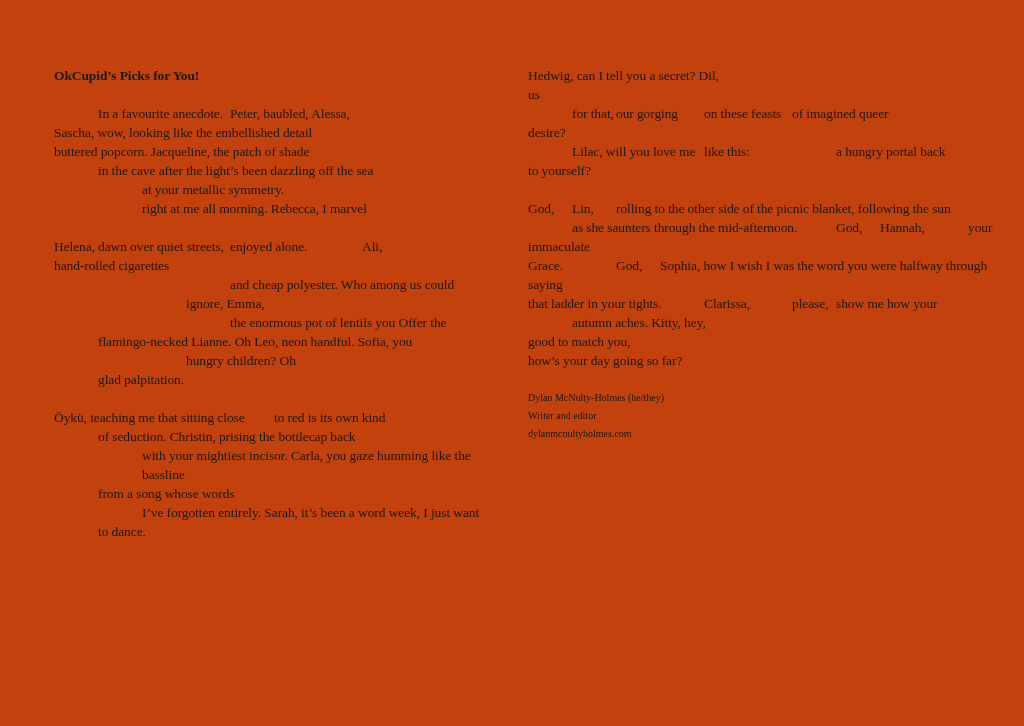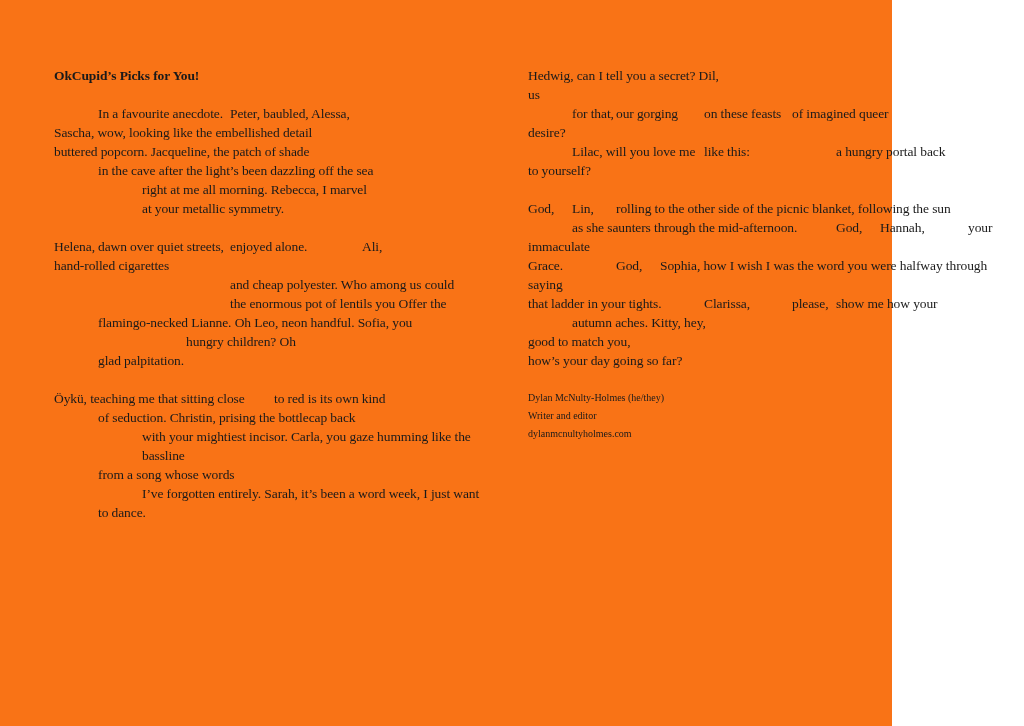--- a/index.html
+++ b/index.html
@@ -11,23 +11,23 @@
     width: 1024px;
     height: 726px;
     position: relative;
     overflow: hidden;
     font-family: "Liberation Serif", serif;
     color: #1a1a1a;
   }
   .page {
     position: absolute;
     left: 0; top: 0;
-    width: 892px;
+    width: 1024px;
     height: 726px;
-    background: #f97316;
+    background: #c2410c;
   }
   .col {
     position: absolute;
     top: 66px;
   }
   .col-left  { left: 54px;  }
   .col-right { left: 528px; }
   .block { margin-bottom: 19px; }
   .title,
   .line {
@@ -50,27 +50,28 @@
 
 <div class="page">
 
   <div class="col col-left">
     <div class="title block">OkCupid’s Picks for You!</div>
     <div class="stanza block">
         <div class="line">	In a favourite anecdote.	Peter, baubled, Alessa,</div>
         <div class="line">Sascha, wow, looking like the embellished detail</div>
         <div class="line">buttered popcorn. Jacqueline, the patch of shade</div>
         <div class="line">	in the cave after the light’s been dazzling off the sea</div>
+        <div class="line">		at your metallic symmetry.</div>
         <div class="line">		right at me all morning. Rebecca, I marvel</div>
-        <div class="line">		at your metallic symmetry.</div>
       </div>
     <div class="stanza block">
         <div class="line">Helena,	dawn over quiet streets,	enjoyed alone.		Ali,</div>
         <div class="line">hand-rolled cigarettes</div>
         <div class="line">				and cheap polyester. Who among us could</div>
+        <div class="line">			ignore, Emma,</div>
         <div class="line">				the enormous pot of lentils you Offer the</div>
         <div class="line">	flamingo-necked Lianne. Oh Leo, neon handful. Sofia, you</div>
         <div class="line">			hungry children? Oh</div>
         <div class="line">	glad palpitation.</div>
       </div>
     <div class="stanza block">
         <div class="line">Öykü, teaching me that sitting close	to red is its own kind</div>
         <div class="line">	of seduction. Christin, prising the bottlecap back</div>
         <div class="line">		with your mightiest incisor. Carla, you gaze humming like the</div>
         <div class="line">		bassline</div>

